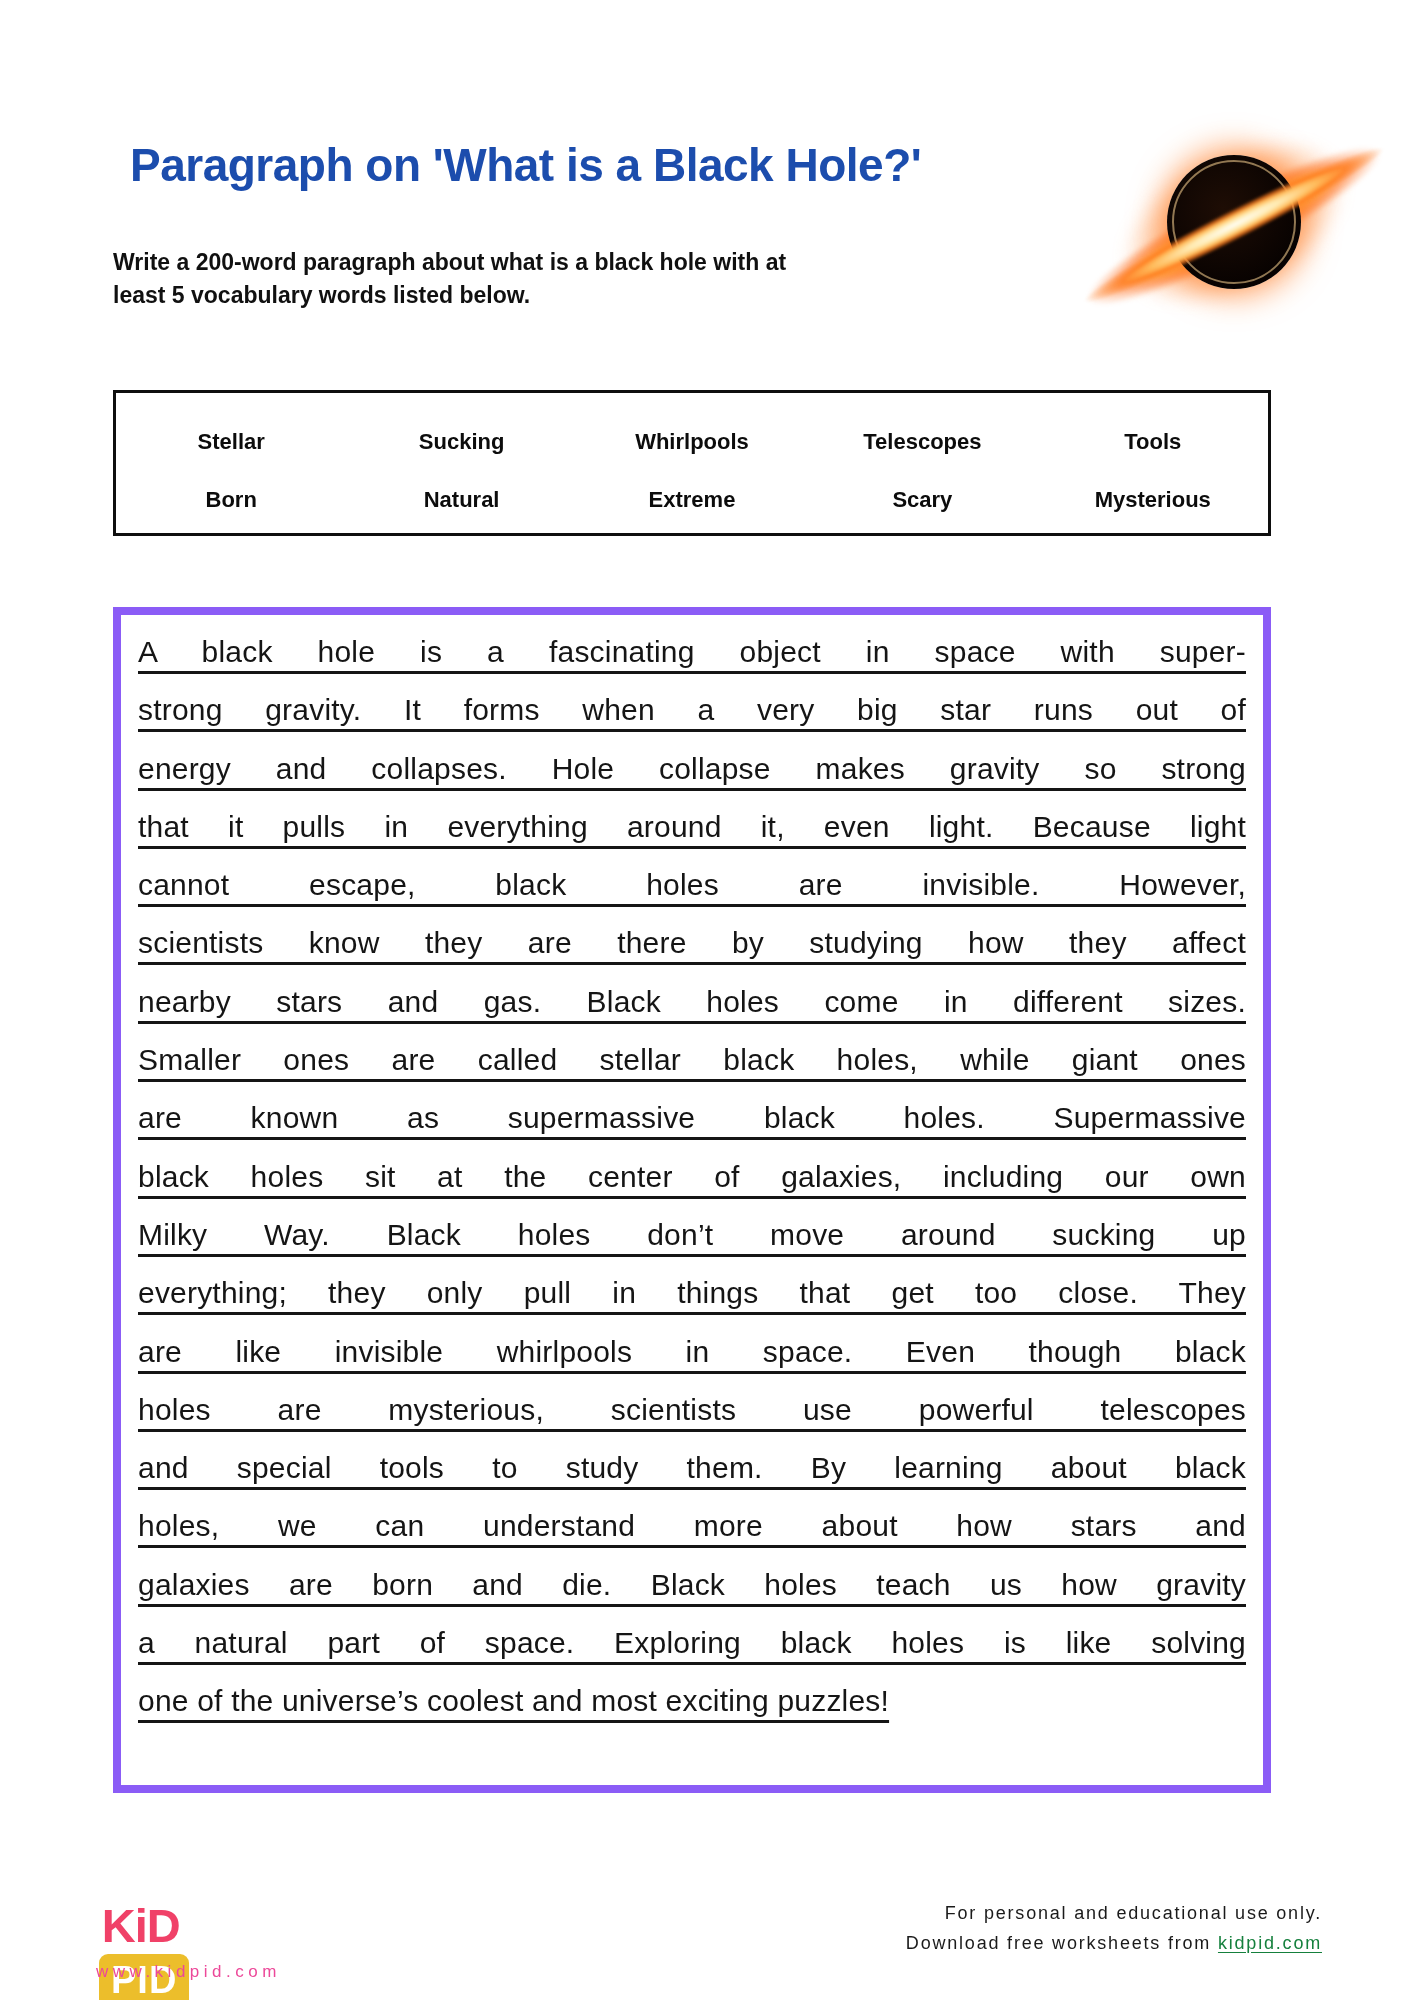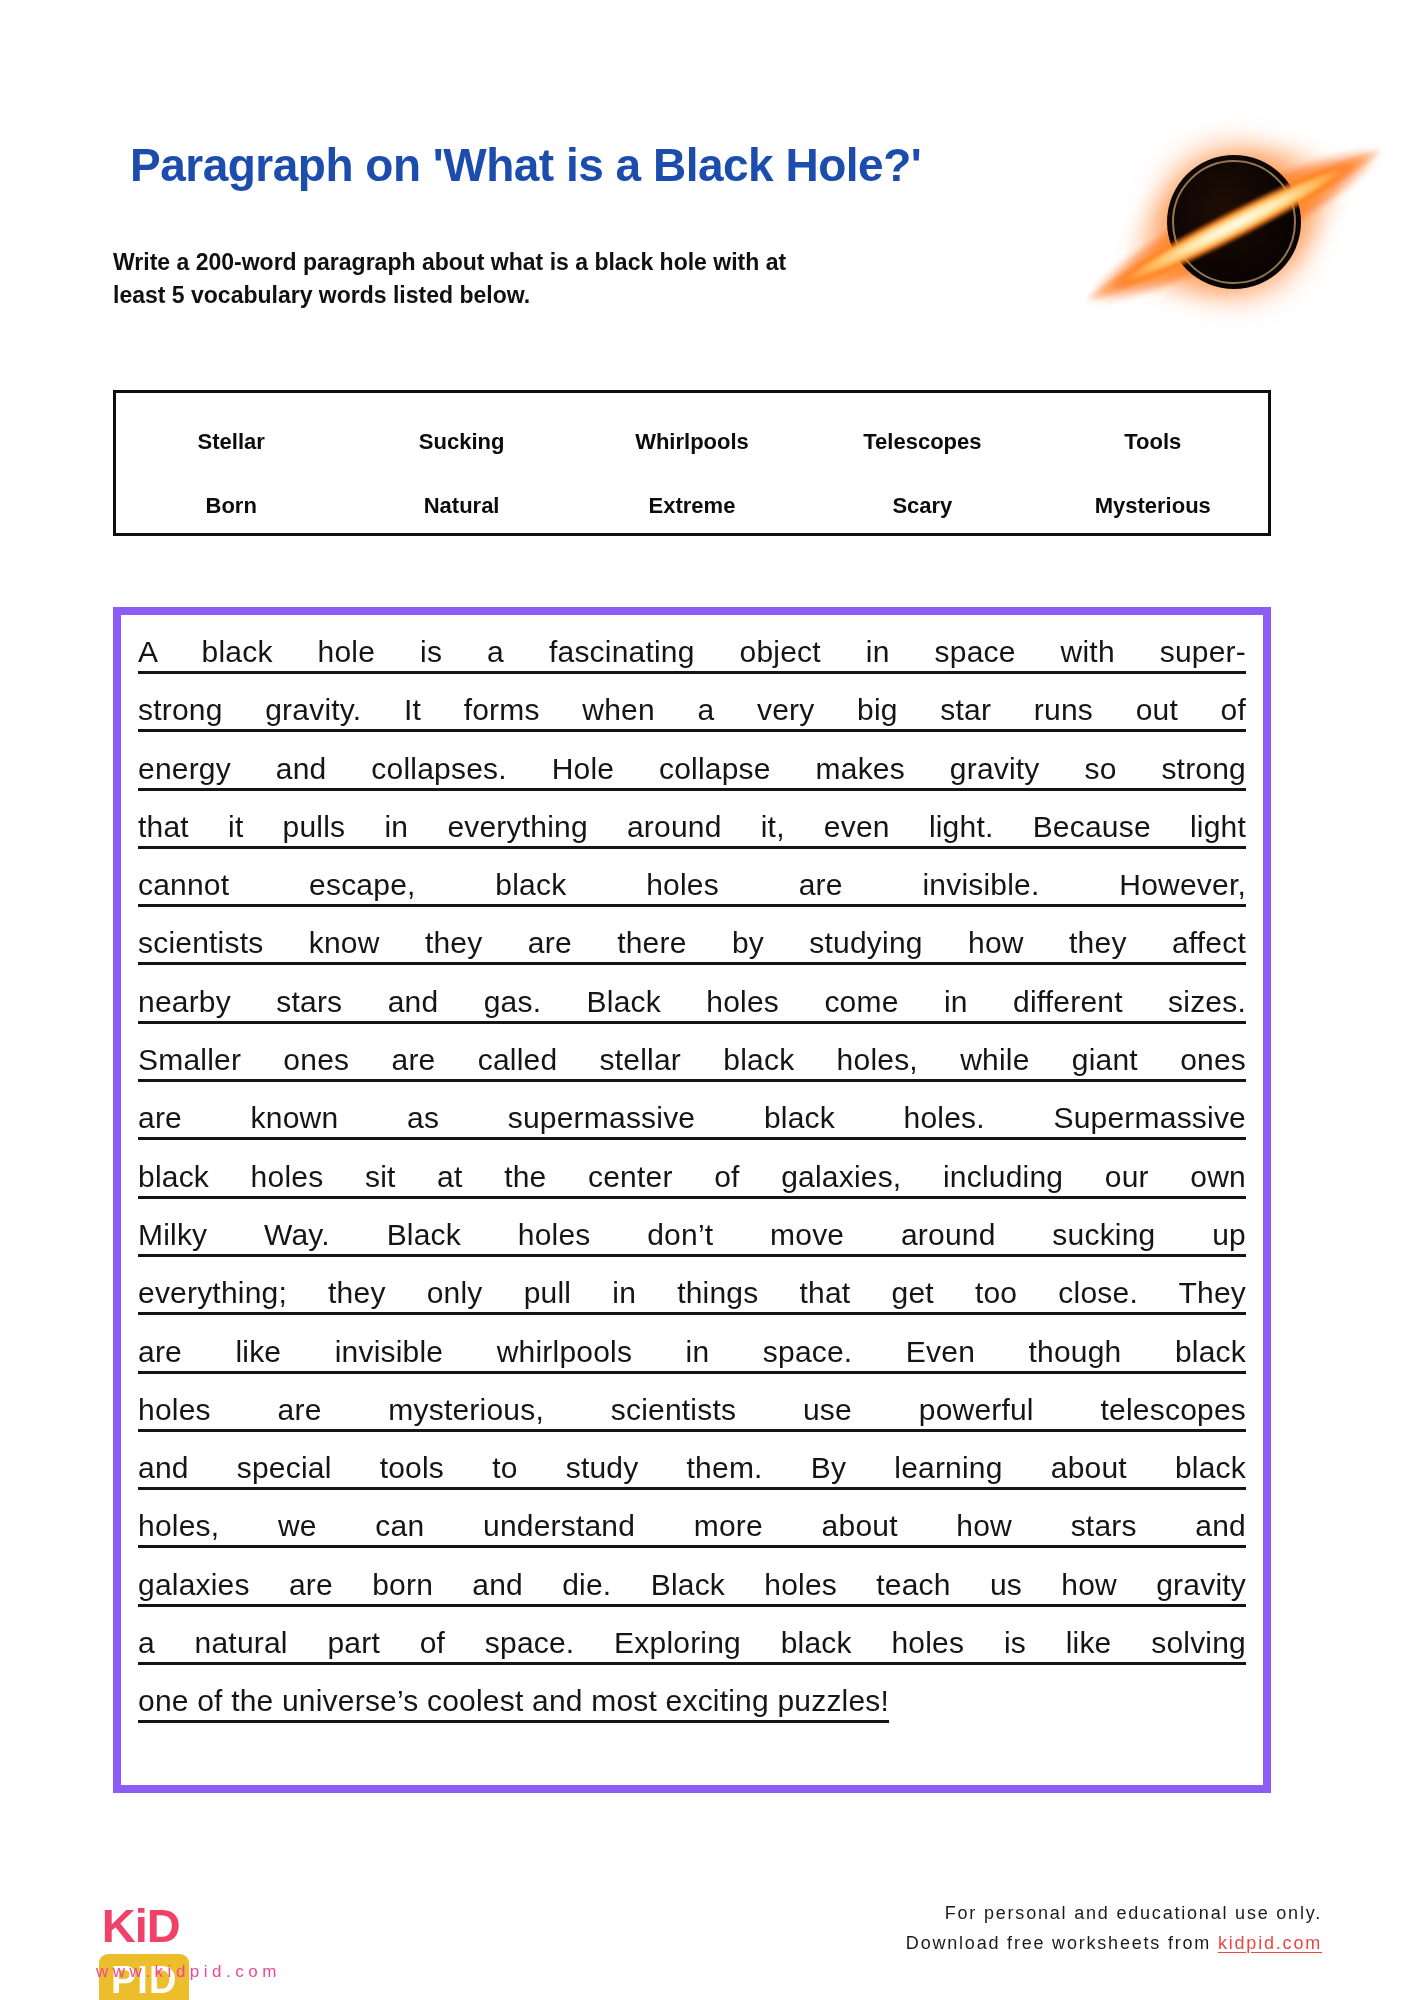--- a/index.html
+++ b/index.html
@@ -47,21 +47,21 @@
     background:radial-gradient(ellipse closest-side at 50% 50%,
       #fffdf2, #ffeab0 30%, #ffbb5c 55%, rgba(255,125,30,.8) 74%, rgba(255,95,10,0) 100%);
     transform:rotate(-27deg); filter:blur(1px);
   }
 
   
   .vocab-box {
     position:absolute; left:113px; top:390px; width:1158px; height:146px;
     border:3px solid #0e0e0e; box-sizing:border-box;
     display:grid; grid-template-columns:repeat(5,1fr);
-    padding-top:26px; grid-auto-rows:46px; row-gap:18px;
+    padding-top:26px; grid-auto-rows:46px; row-gap:12px;
   }
   .vocab-word {
     text-align:center; font-size:22px; font-weight:700; color:#0c0c0c; line-height:46px;
   }
 
   
   .para-box {
     position:absolute; left:113px; top:607px; width:1158px; height:1186px;
     border:8px solid #8b5cf6; box-sizing:border-box;
     padding:8px 17px 0 17px;
@@ -82,21 +82,21 @@
   }
   .logo-pid {
     margin-left:7px; background:#ECBE2B; color:#ffffff; font-size:38px; font-weight:800;
     padding:4px 12px 6px 12px; border-radius:9px; line-height:44px; letter-spacing:1px;
   }
   .logo-url {
     position:absolute; left:96px; top:1962px; font-size:17px; letter-spacing:4.5px; color:#ec4899;
   }
   .footer-note { position:absolute; right:92px; top:1898px; text-align:right; color:#1a1a1a; }
   .footer-note .note-line { font-size:18px; letter-spacing:1.8px; line-height:30px; font-weight:400; }
-  .footer-note a { color:#ef4444; text-decoration:underline; text-underline-offset:3px; }
+  .footer-note a { color:#15803d; text-decoration:underline; text-underline-offset:3px; }
 </style>
 </head>
 <body>
 
 <div class="sheet">
 
   <div class="title">Paragraph on 'What is a Black Hole?'</div>
 
   <div class="subtitle">
     <div class="sub-line">Write a 200-word paragraph about what is a black hole with at</div>

